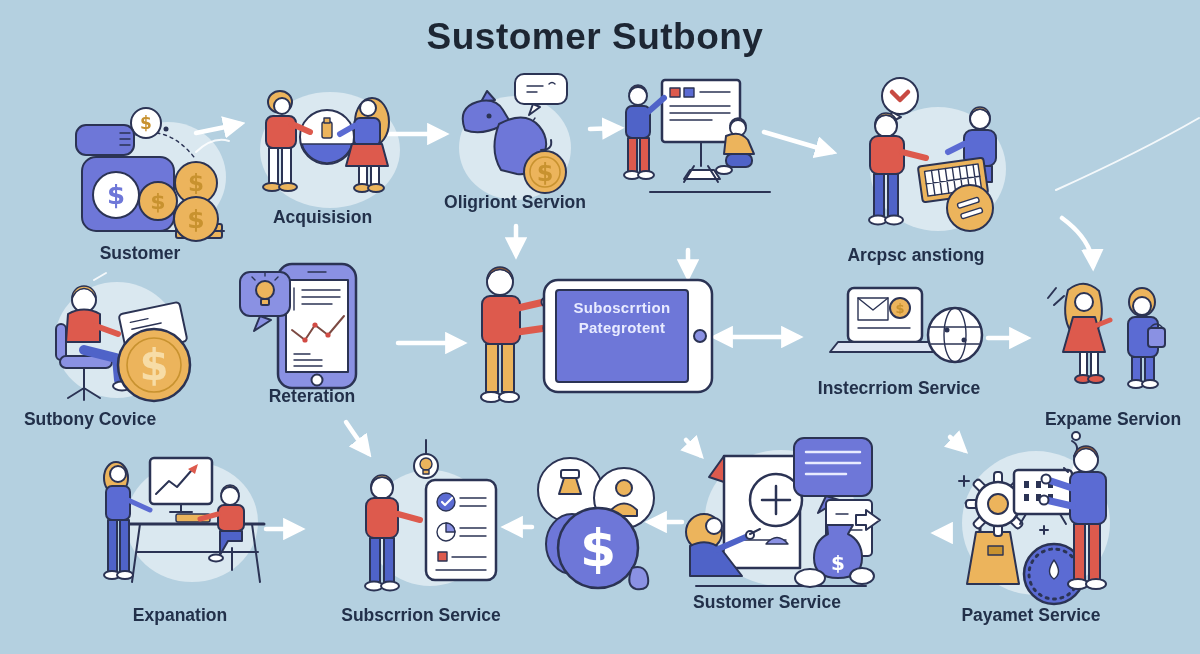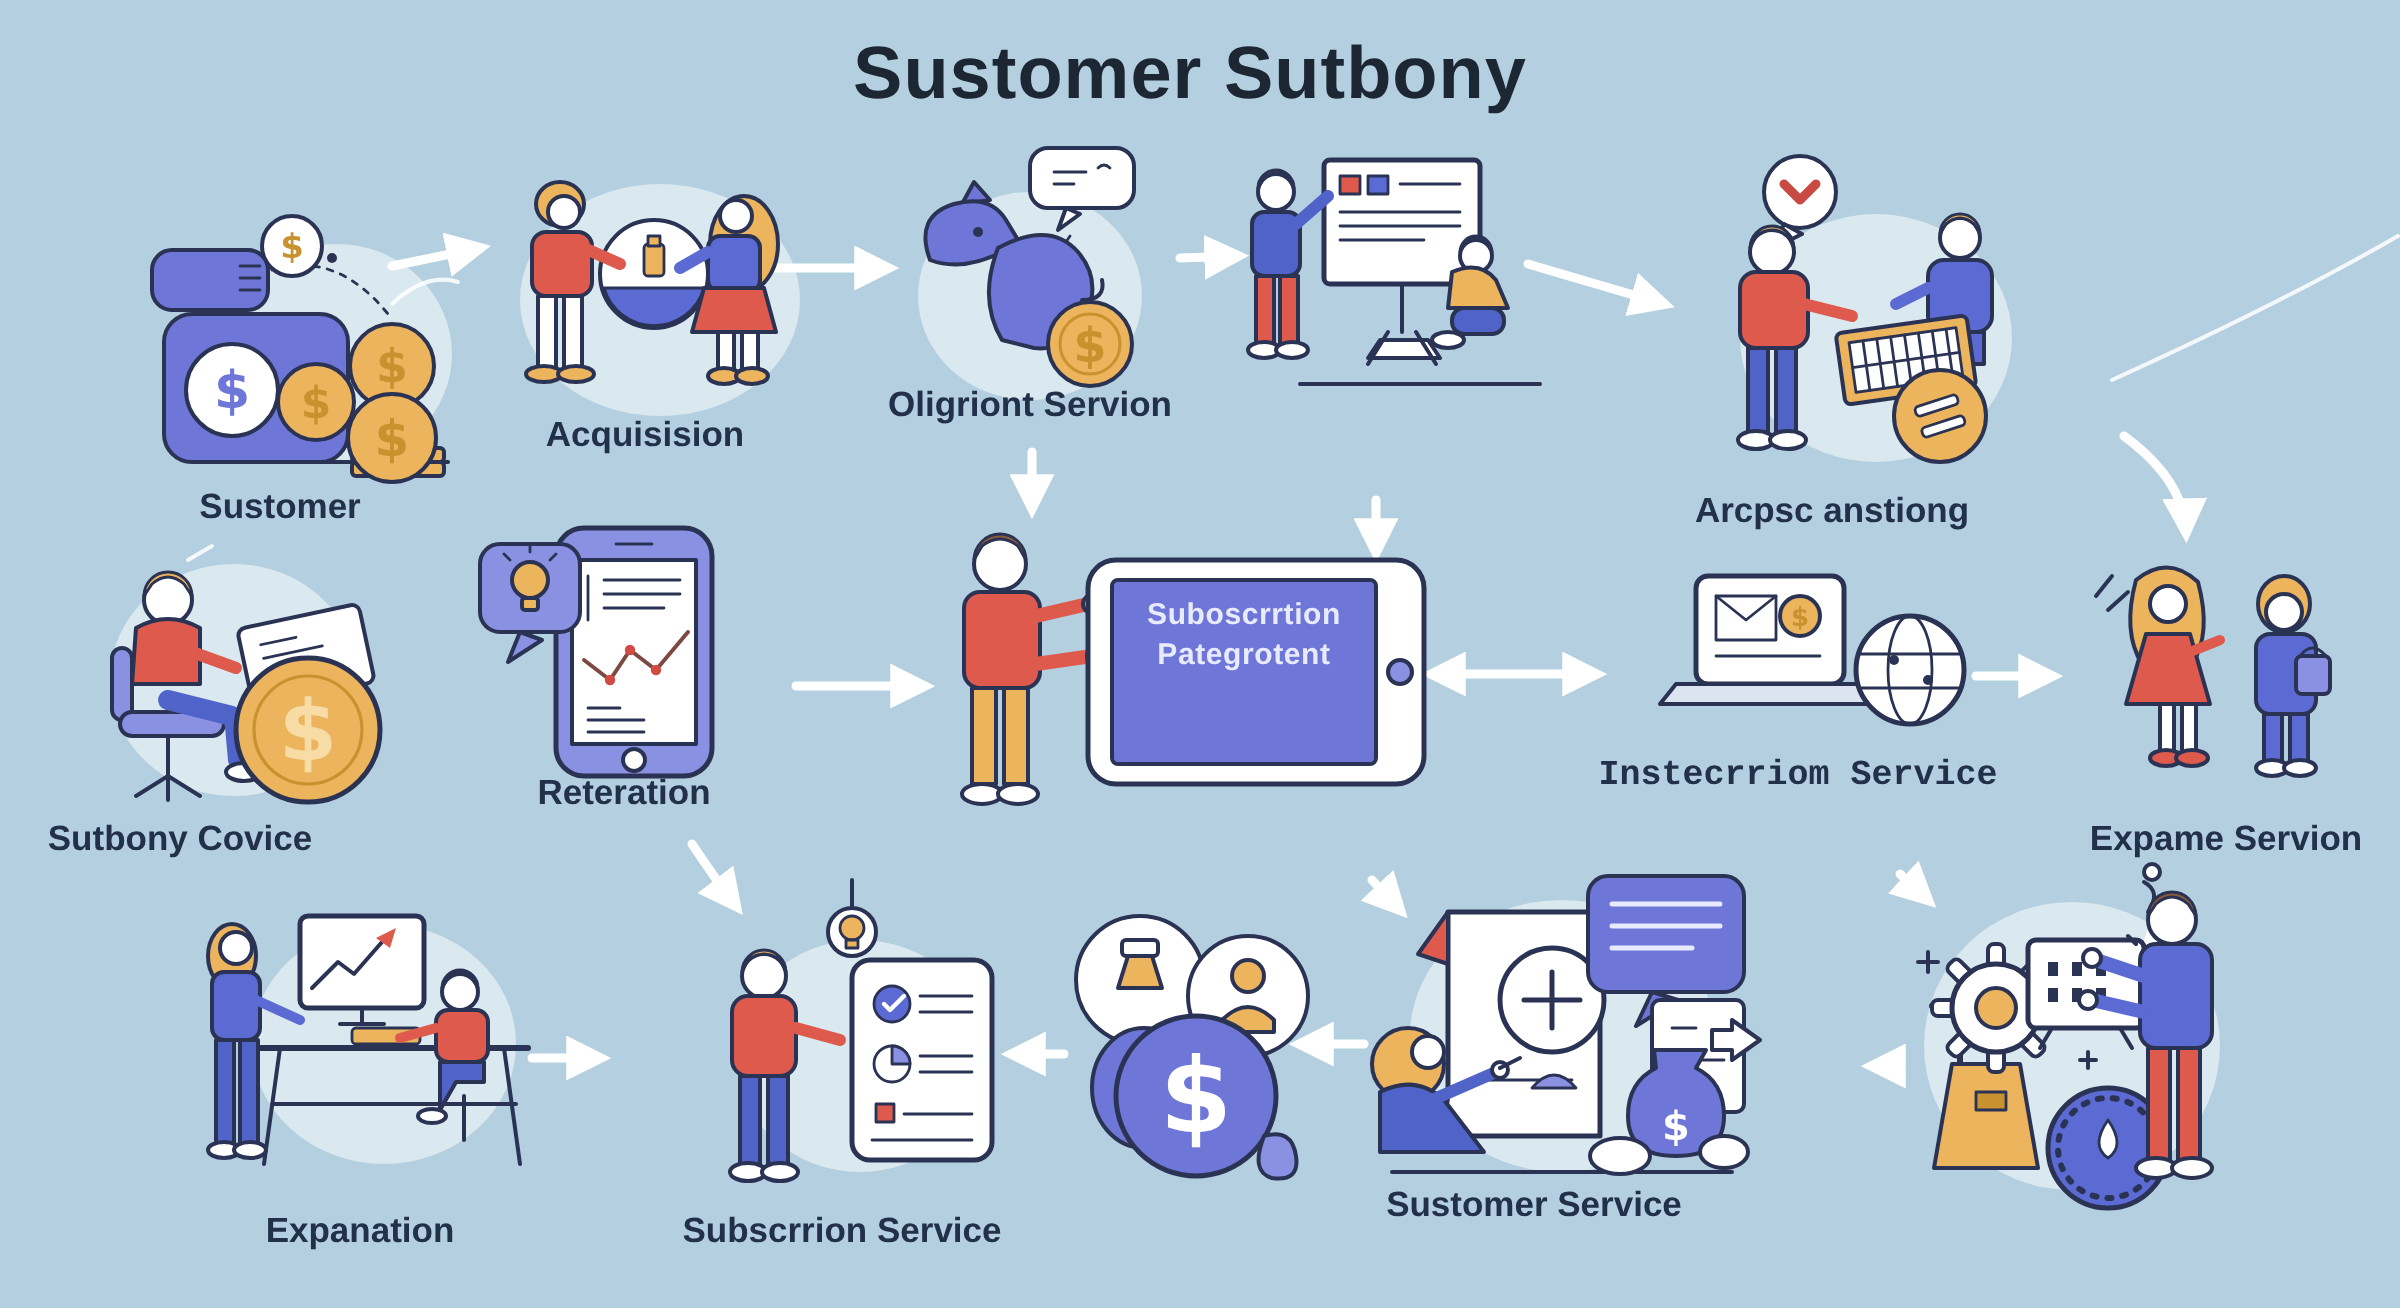--- a/index.html
+++ b/index.html
@@ -280,21 +280,21 @@
       <text class="dol" x="80" y="33" font-size="13" text-anchor="middle" fill="var(--gdeep)">$</text>
       <path class="f-none s-thin" d="M38 48 h52"></path>
       <path class="s-ink" fill="#dce4f2" d="M18 62 h94 l8 10 h-110 z"></path>
       <circle class="f-white s-thk" cx="135" cy="55" r="27"></circle>
       <ellipse class="f-none s-thin" cx="135" cy="55" rx="11" ry="27"></ellipse>
       <path class="f-none s-thin" d="M109 47 h52 M111 64 h48"></path>
       <circle class="f-ink s-none" cx="127" cy="50" r="2.5"></circle>
       <circle class="f-ink s-none" cx="144" cy="60" r="2.5"></circle>
     </svg>
   </div>
-  <div class="node-label" style="left:799px;top:378px;width:200px;font-family:Liberation Mono, monospace;">Instecrriom Service</div>
+  <div class="node-label" style="left:799px;top:378px;width:200px;">Instecrriom Service</div>
 
   <div class="node" style="left:1040px;top:272px;">
     <svg width="155" height="135" viewBox="0 0 155 135">
       <path class="f-none s-ink" d="M8 26 l8 -10 M14 33 l10 -9"></path>
       <path class="f-gold s-ink" d="M28 18 q16 -13 31 1 q7 26 -3 41 l-25 0 q-10 -16 -3 -42 z"></path>
       <circle class="f-white s-ink" cx="44" cy="30" r="9"></circle>
       <path class="f-red s-ink" d="M33 45 h22 l10 35 h-42 z"></path>
       <path class="st-red" stroke-width="5" d="M55 54 L70 48"></path>
       <rect class="f-white s-ink" x="40" y="80" width="7" height="24"></rect>
       <rect class="f-white s-ink" x="51" y="80" width="7" height="24"></rect>
@@ -452,14 +452,15 @@
       <path class="st-bmid" stroke-width="7" d="M136 60 L112 52"></path>
       <path class="st-bmid" stroke-width="7" d="M136 78 L110 72"></path>
       <circle class="f-white s-ink" cx="110" cy="51" r="4.5"></circle>
       <circle class="f-white s-ink" cx="108" cy="72" r="4.5"></circle>
       <rect class="f-red s-ink" x="138" y="96" width="11" height="56"></rect>
       <rect class="f-red s-ink" x="153" y="96" width="11" height="56"></rect>
       <ellipse class="f-white s-ink" cx="142" cy="156" rx="10" ry="5"></ellipse>
       <ellipse class="f-white s-ink" cx="160" cy="156" rx="10" ry="5"></ellipse>
     </svg>
   </div>
+  <div class="node-label" style="left:936px;top:605px;width:190px;">Payamet Service</div>
 
 </div>
 
 </body></html>

